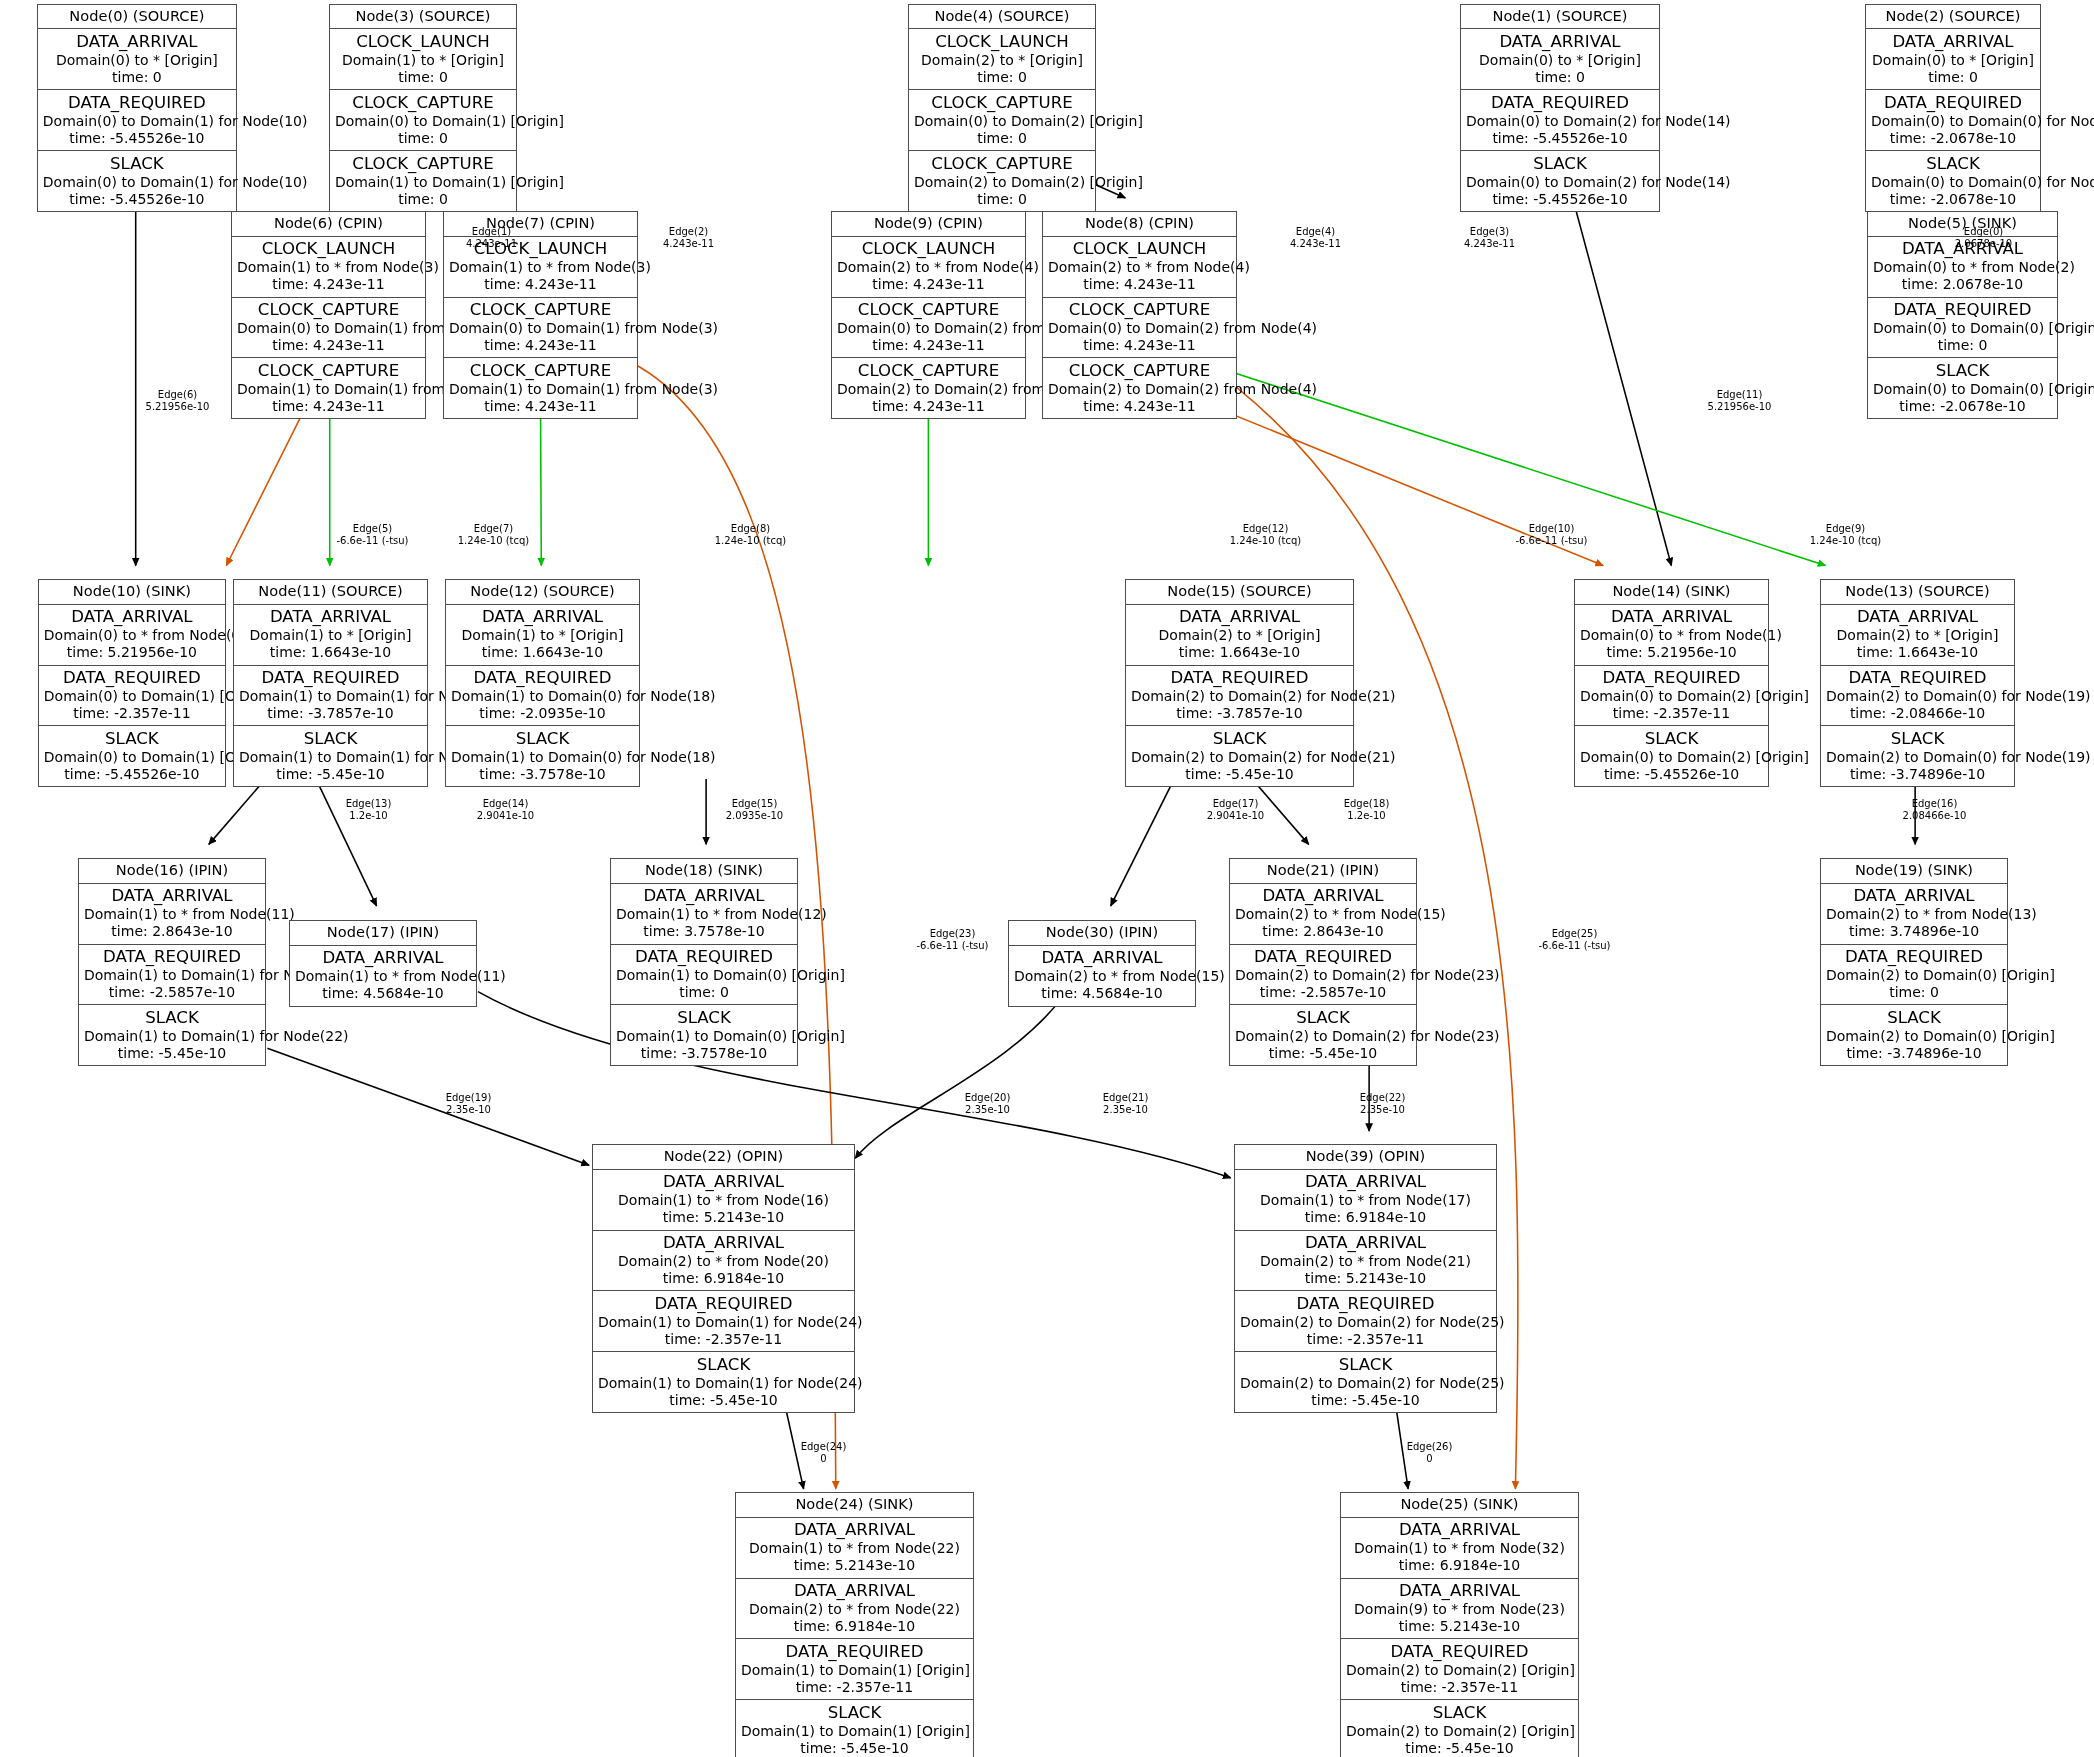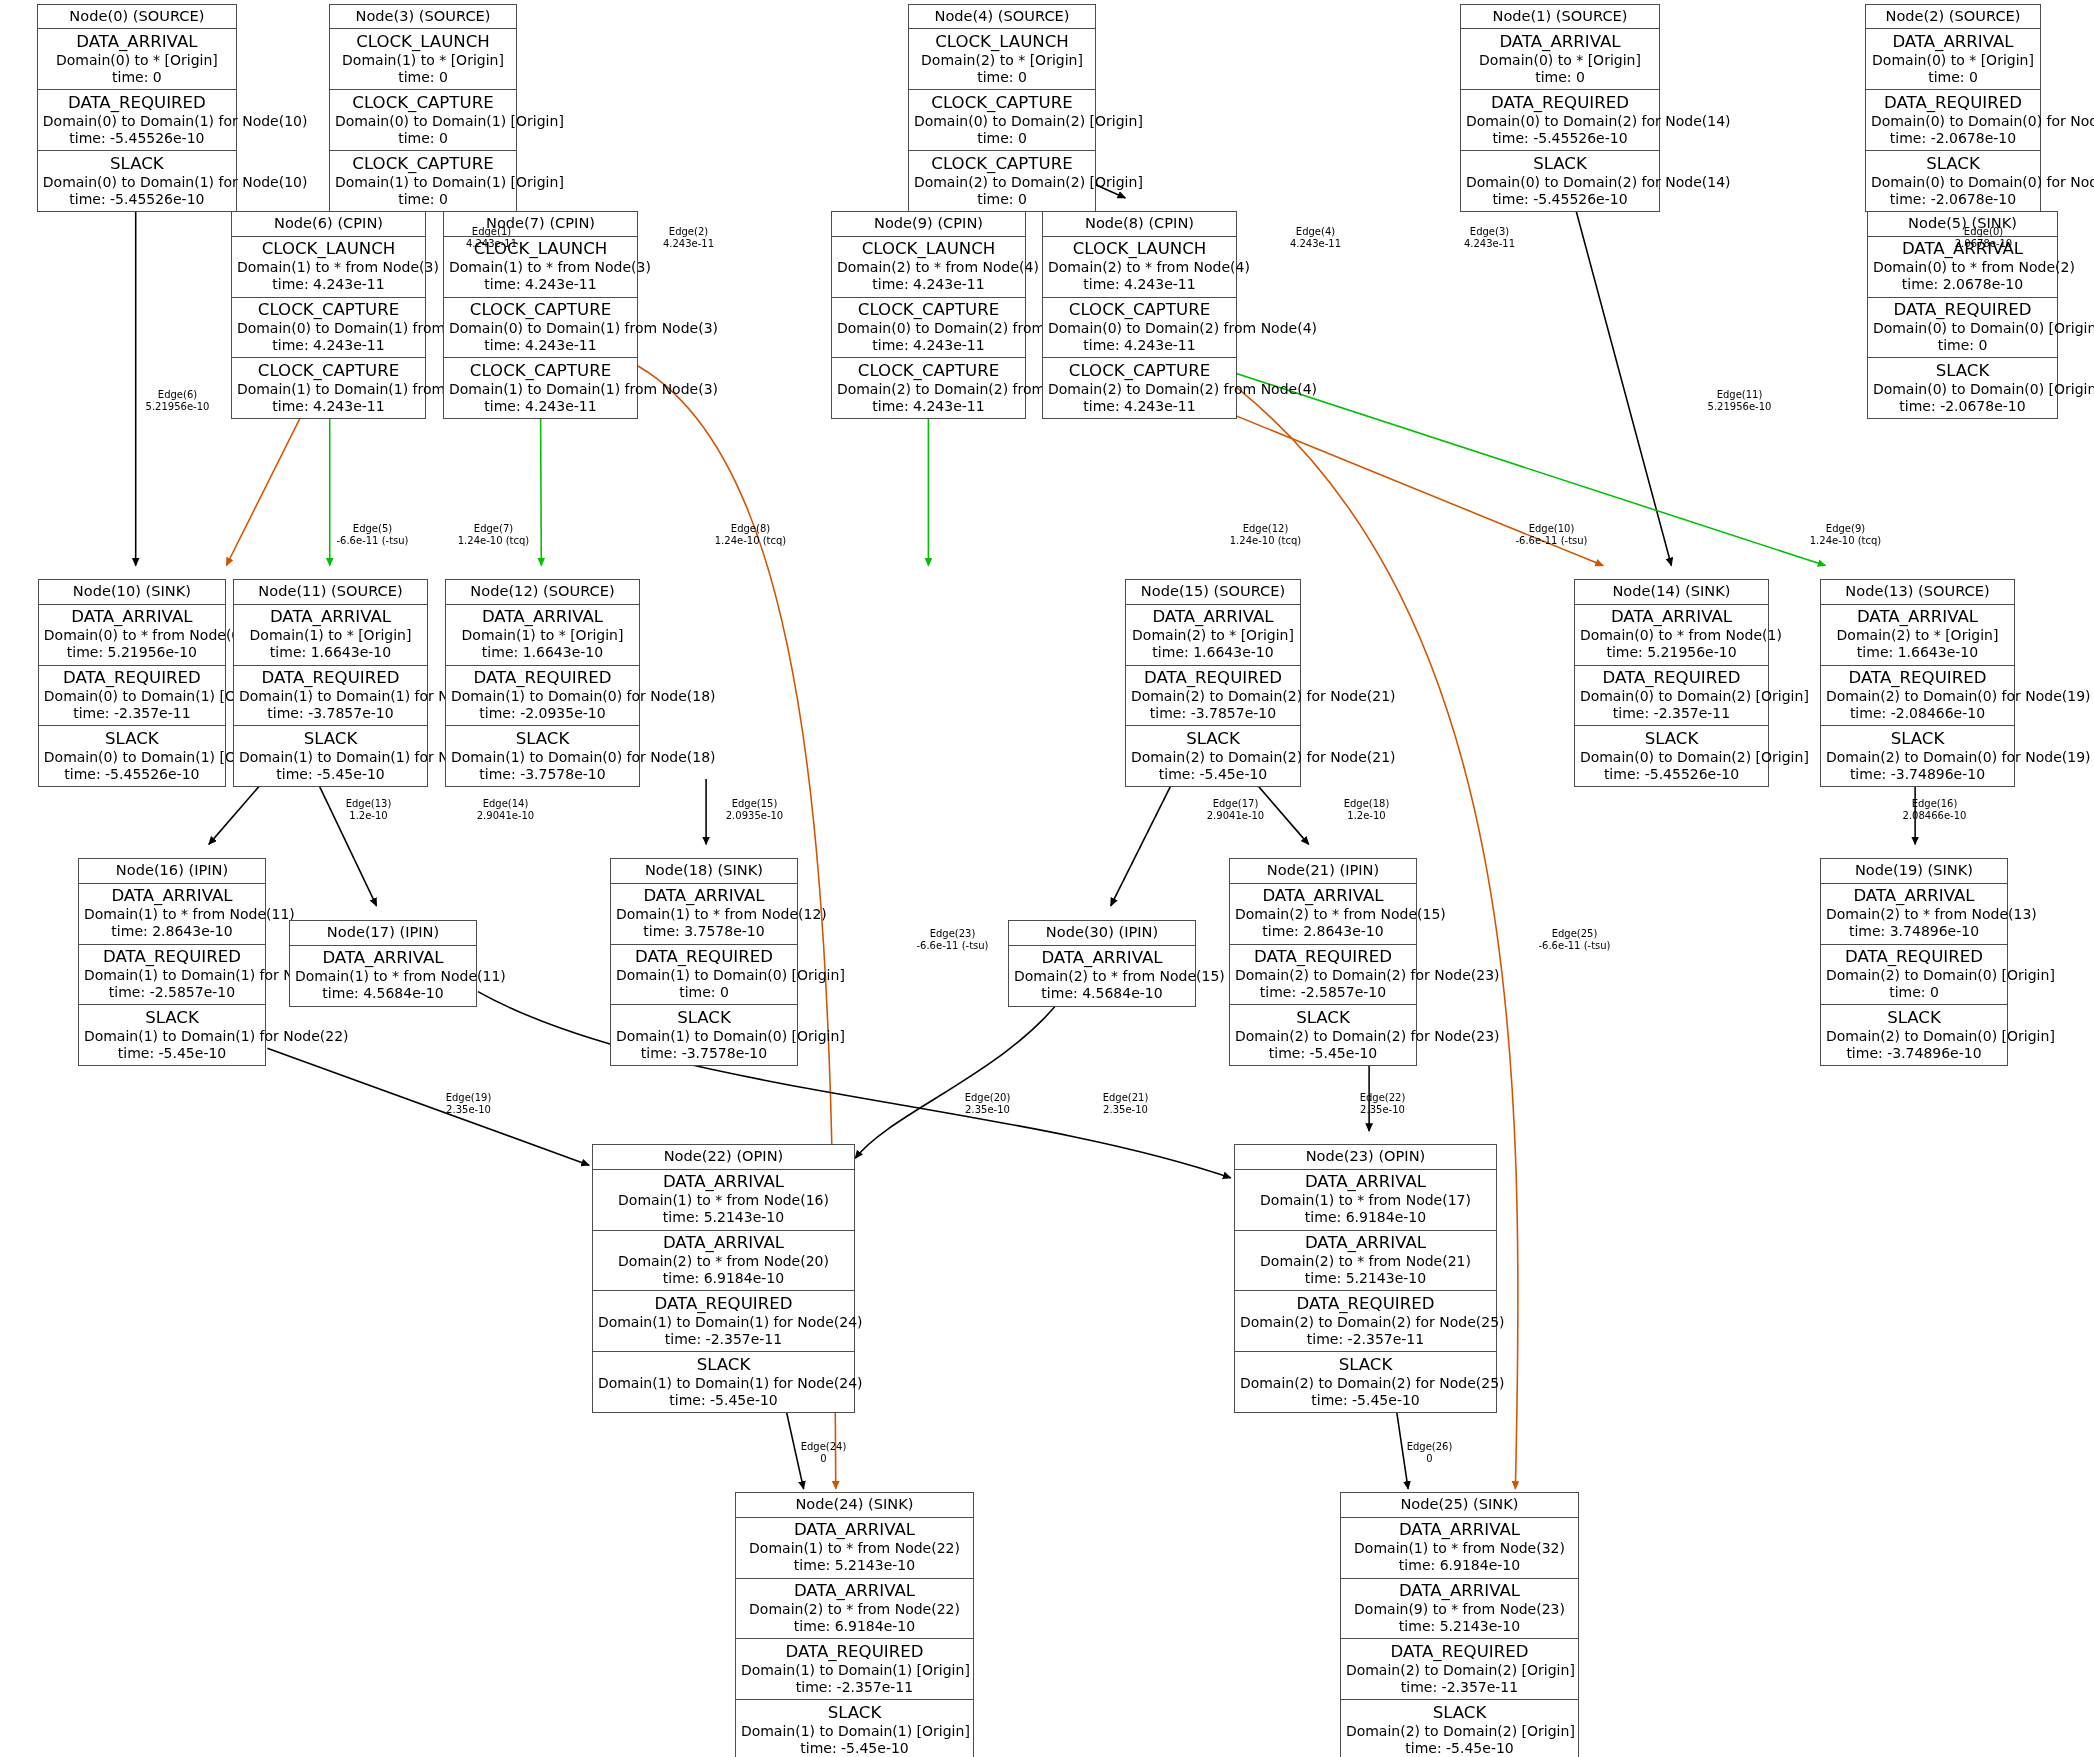--- a/index.html
+++ b/index.html
@@ -288,21 +288,21 @@
           <div class="t">DATA_REQUIRED</div>
           <div class="l">Domain(1) to Domain(0) for Node(18)</div>
           <div class="l">time: -2.0935e-10</div>
         </div>
         <div class="rec">
           <div class="t">SLACK</div>
           <div class="l">Domain(1) to Domain(0) for Node(18)</div>
           <div class="l">time: -3.7578e-10</div>
         </div>
       </div>
-      <div class="node" style="left: 1092px; top: 579px; width: 176px;">
+      <div class="node" style="left: 1092px; top: 579px; width: 229px;">
         <div class="hdr">Node(15) (SOURCE)</div>
         <div class="rec">
           <div class="t">DATA_ARRIVAL</div>
           <div class="l">Domain(2) to * [Origin]</div>
           <div class="l">time: 1.6643e-10</div>
         </div>
         <div class="rec">
           <div class="t">DATA_REQUIRED</div>
           <div class="l">Domain(2) to Domain(2) for Node(21)</div>
           <div class="l">time: -3.7857e-10</div>
@@ -454,21 +454,21 @@
           <div class="l">Domain(1) to Domain(1) for Node(24)</div>
           <div class="l">time: -2.357e-11</div>
         </div>
         <div class="rec">
           <div class="t">SLACK</div>
           <div class="l">Domain(1) to Domain(1) for Node(24)</div>
           <div class="l">time: -5.45e-10</div>
         </div>
       </div>
       <div class="node" style="left: 1201px; top: 1144px; width: 263px;">
-        <div class="hdr">Node(23) (OPIN)</div>
+        <div class="hdr">Node(39) (OPIN)</div>
         <div class="rec">
           <div class="t">DATA_ARRIVAL</div>
           <div class="l">Domain(1) to * from Node(17)</div>
           <div class="l">time: 6.9184e-10</div>
         </div>
         <div class="rec">
           <div class="t">DATA_ARRIVAL</div>
           <div class="l">Domain(2) to * from Node(21)</div>
           <div class="l">time: 5.2143e-10</div>
         </div>

